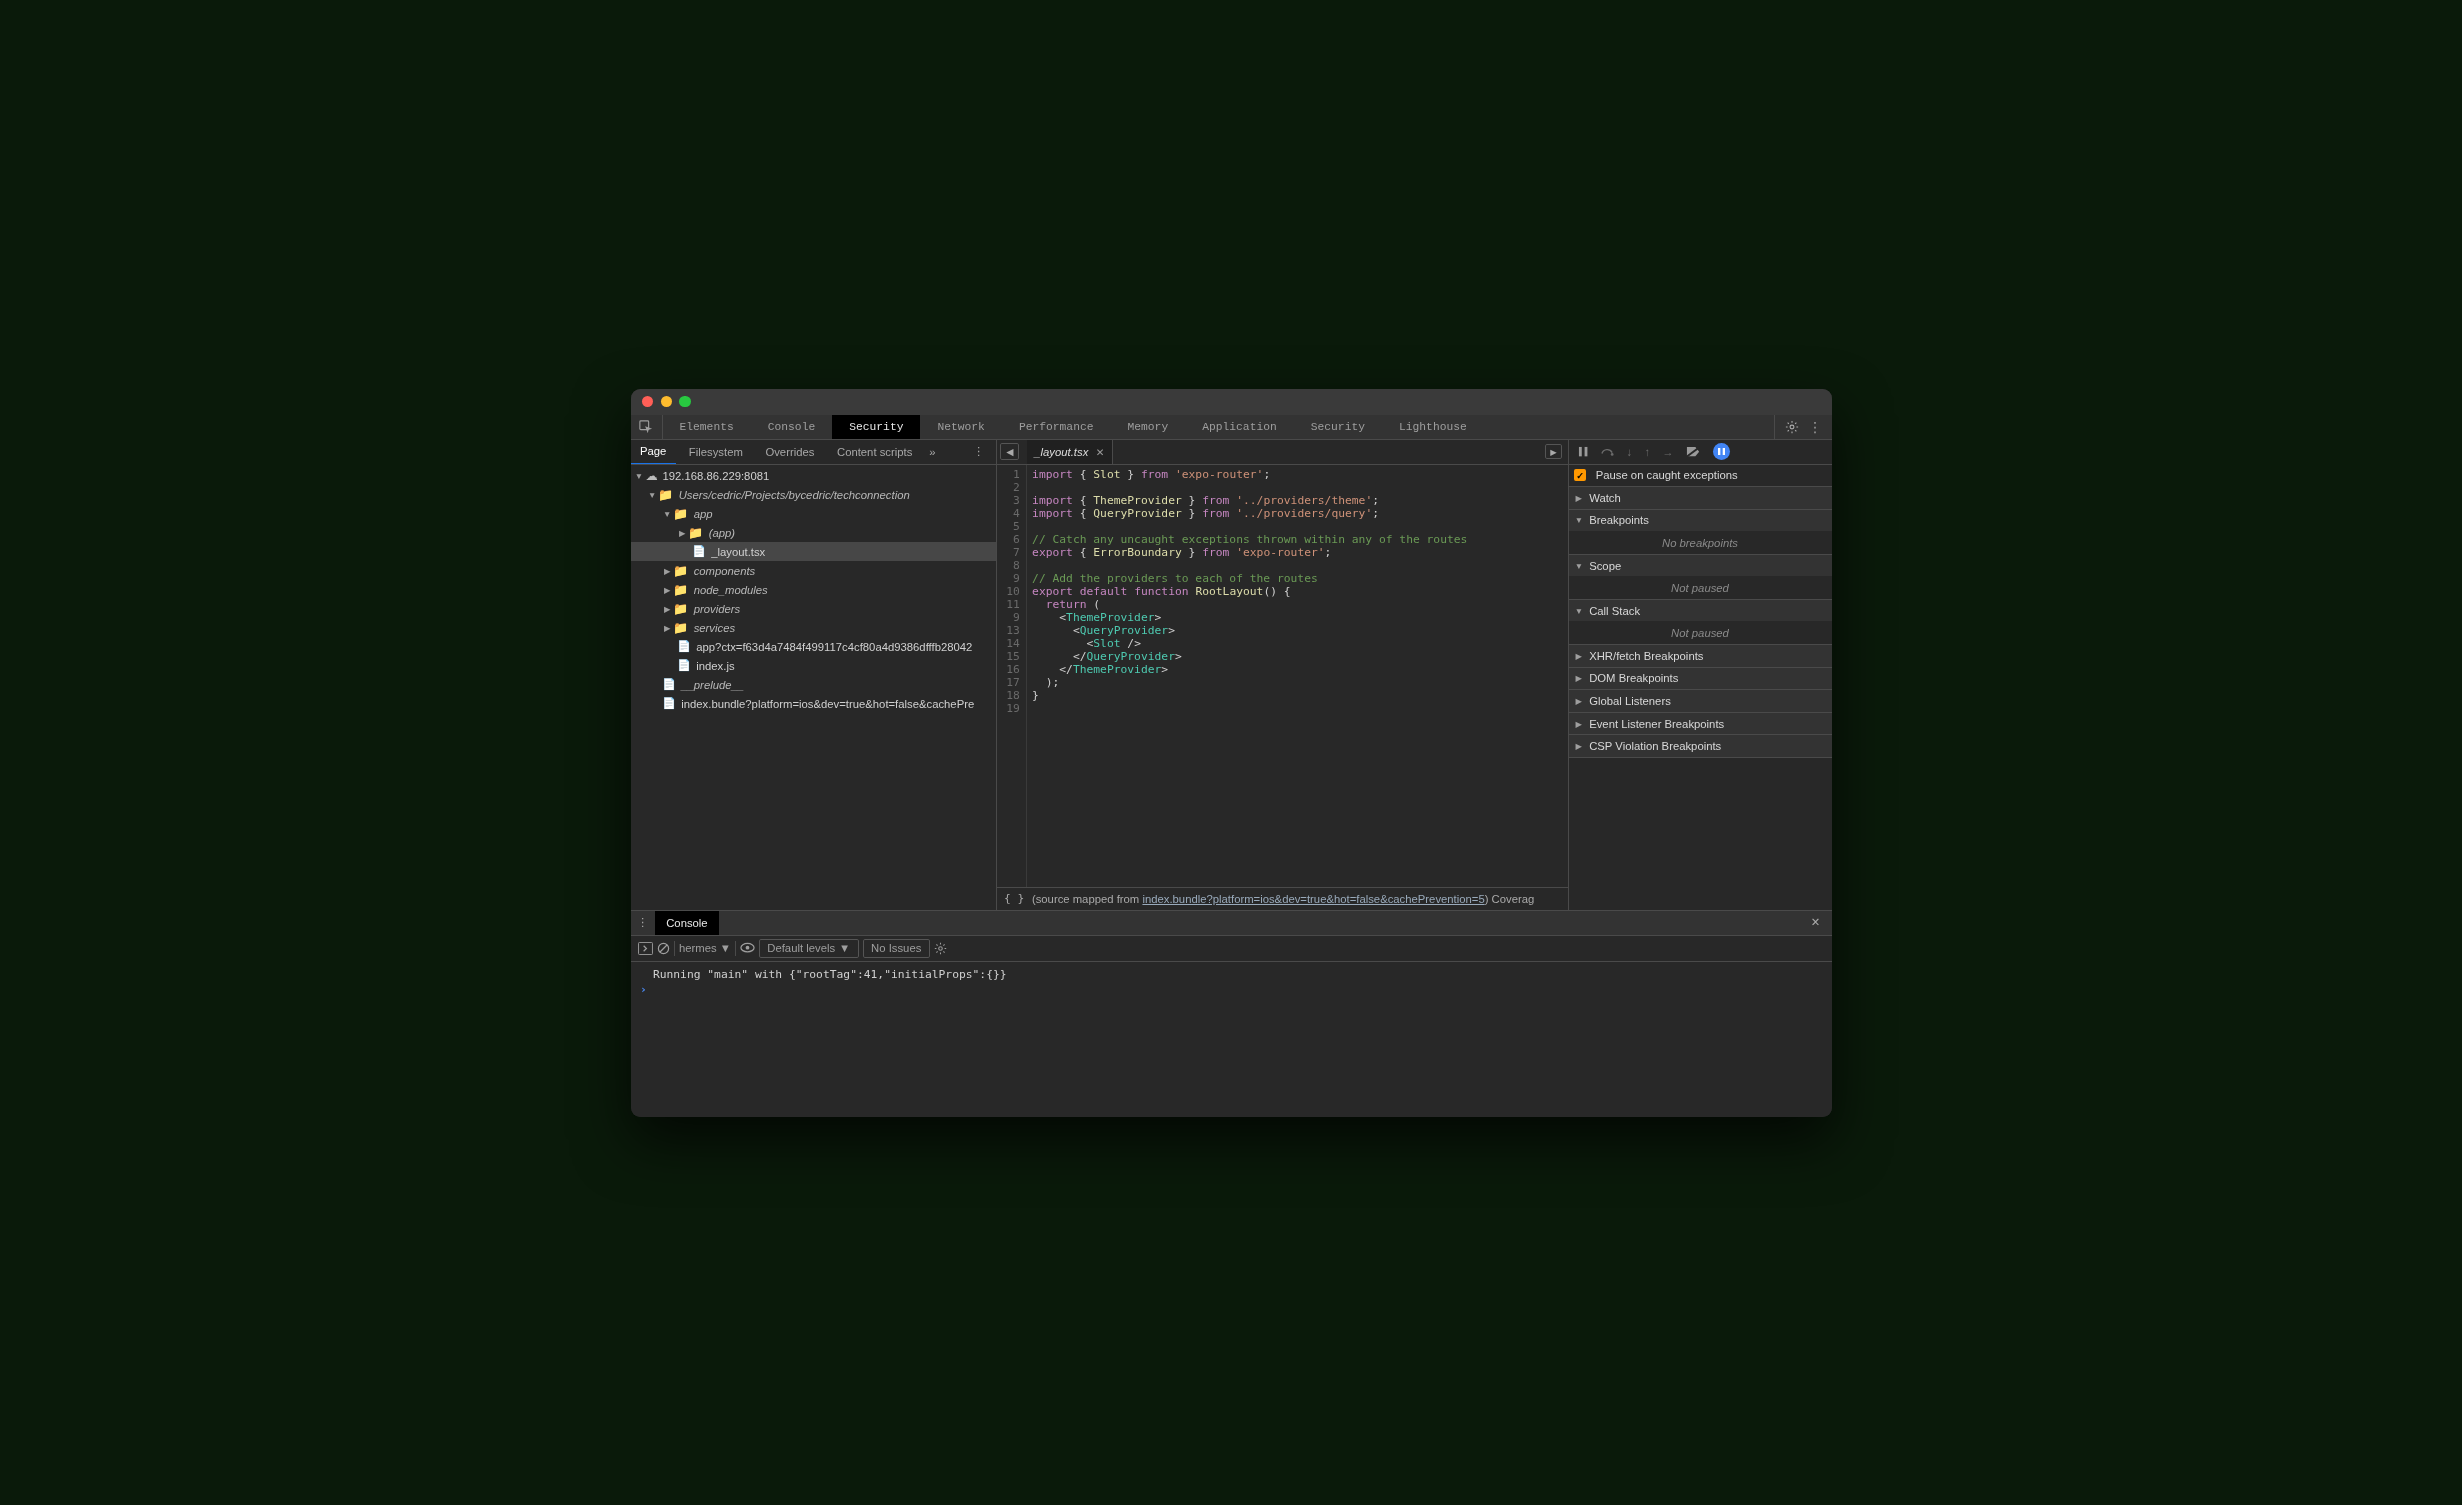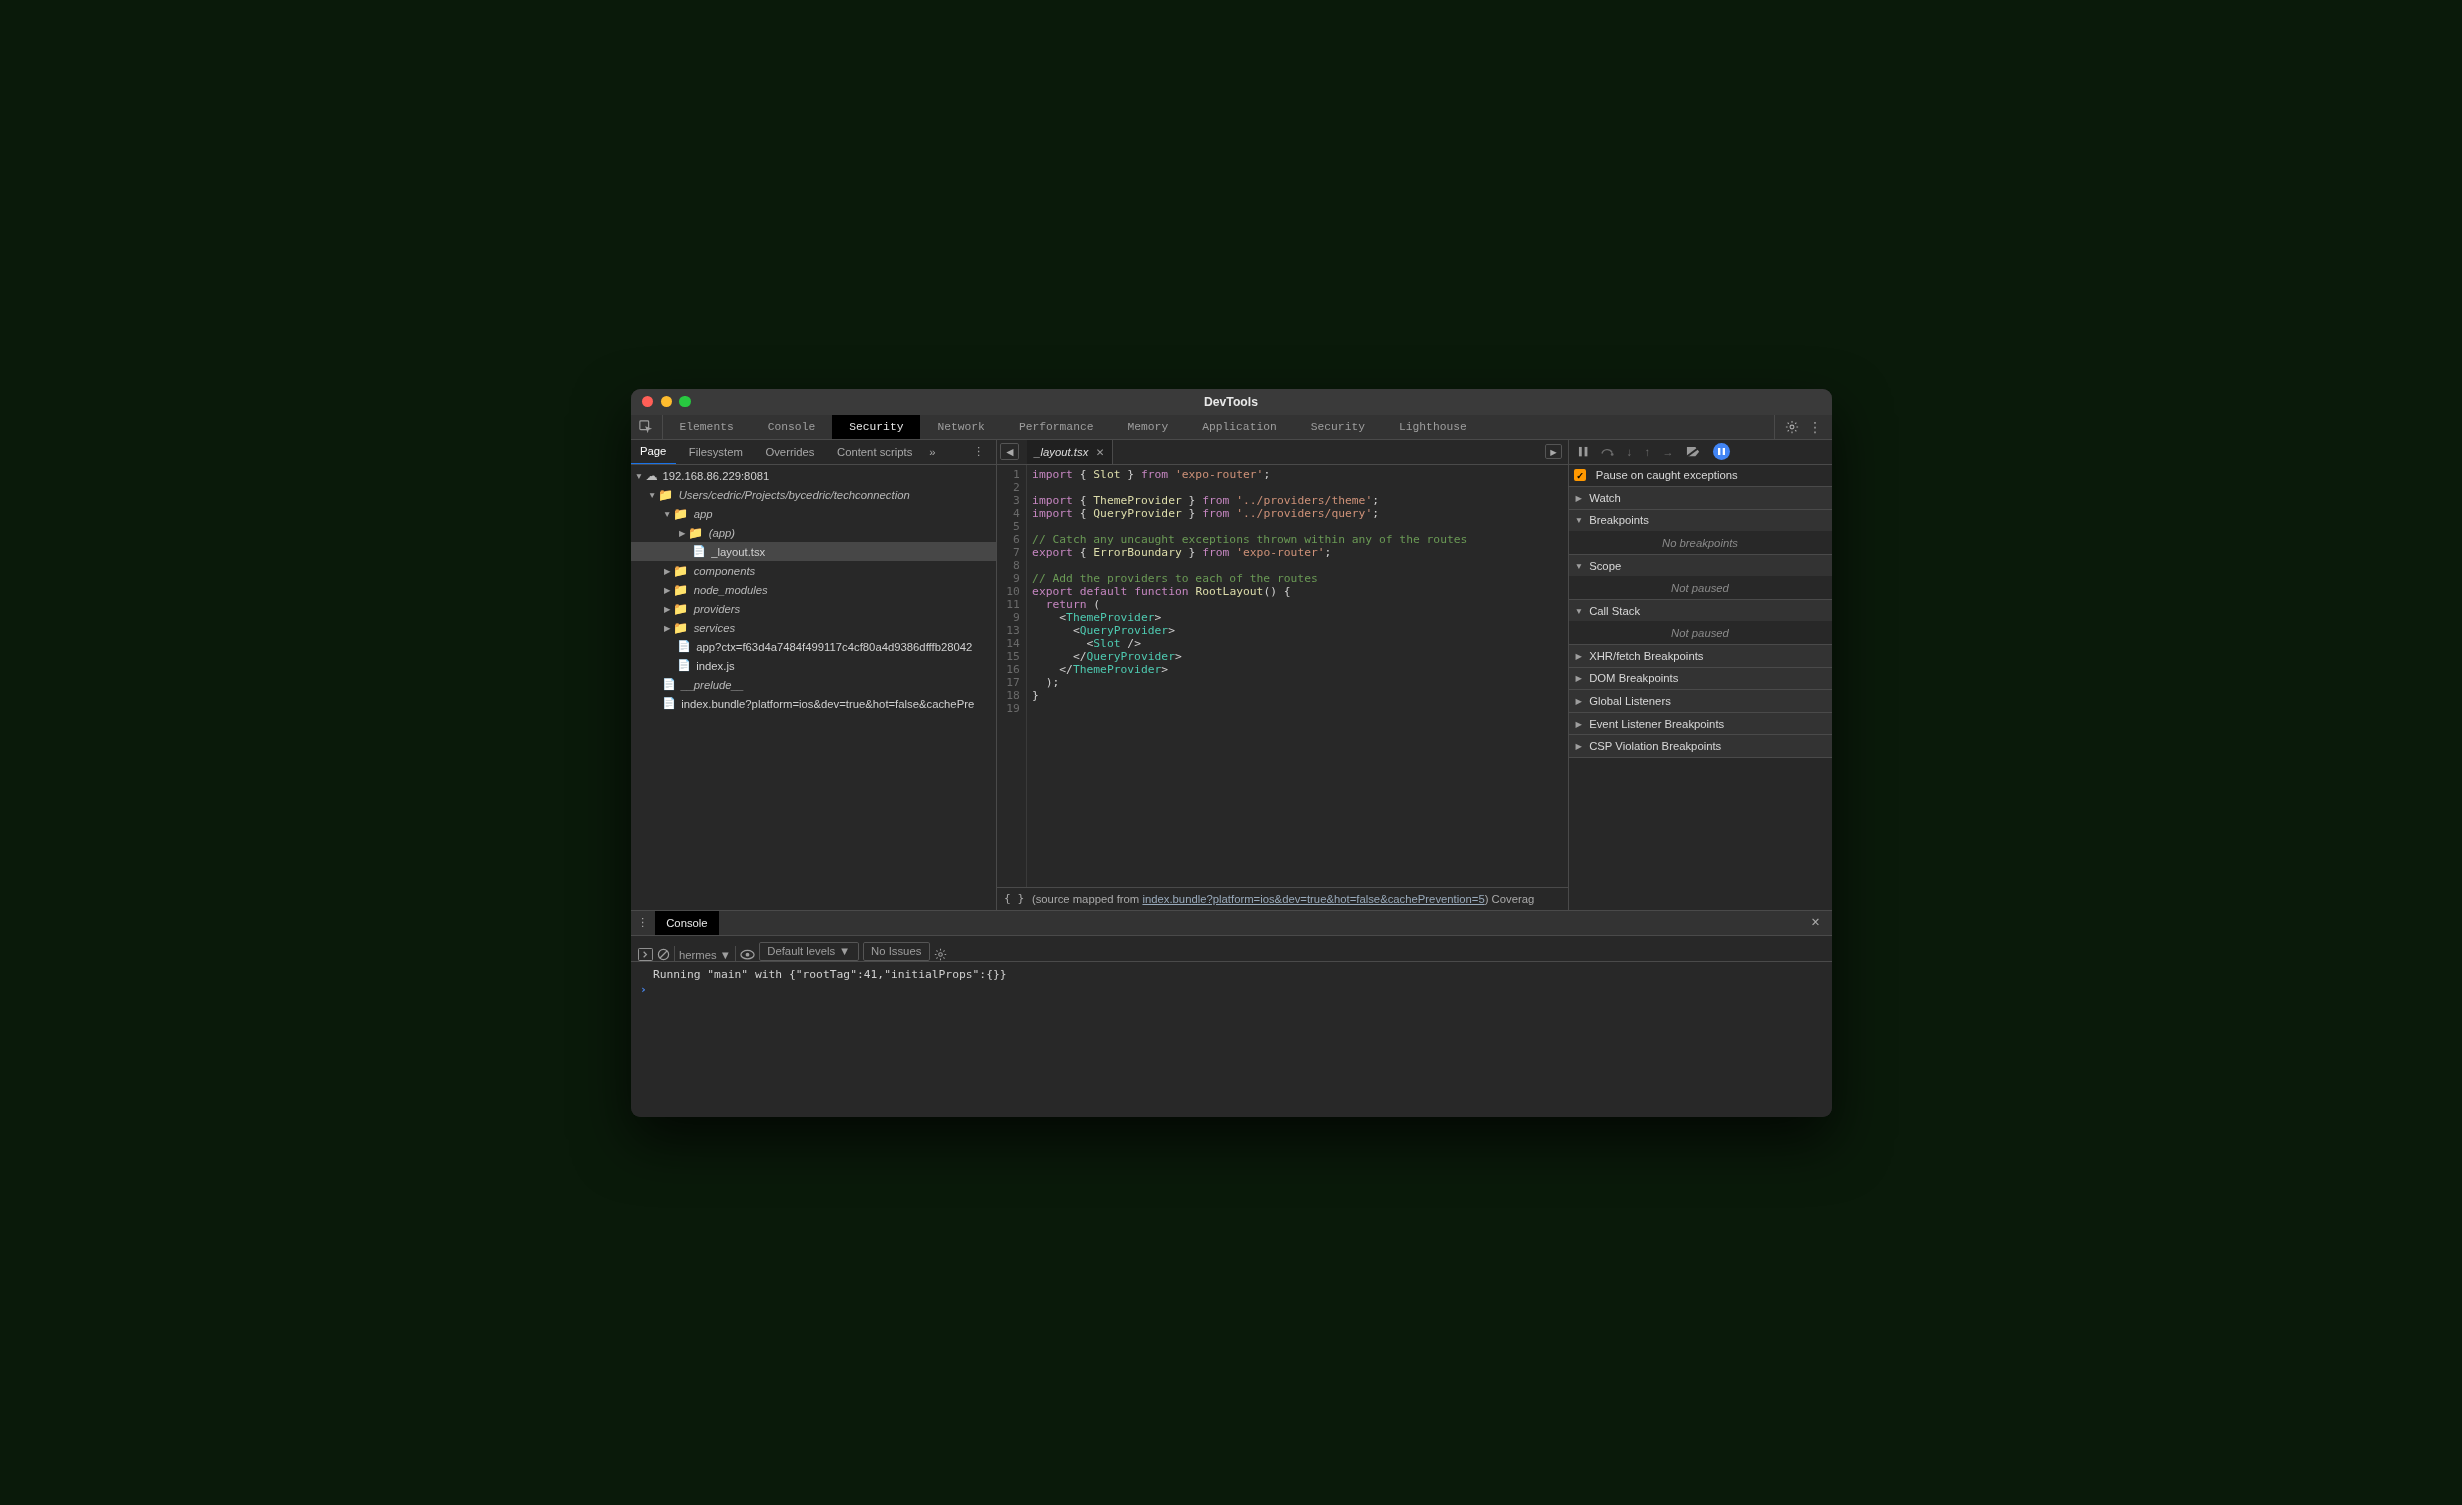--- a/index.html
+++ b/index.html
@@ -290,21 +290,21 @@
     height: 100%;
     display:flex;align-items:center;
     background:#000; color:#e8e8e8;
   }
   .drawer-tabs .fill { flex:1; }
   .drawer-tabs .x { padding:0 11.3px; color:#aaa;}
   .console-toolbar {
     height: 26px;
     border-bottom: 0.9px solid #4a4a4a;
     display: flex;
-    align-items: flex-end;
+    align-items: center;
     gap: 4px;
     padding: 0 7.5px;
     color: #9e9e9e;
   }
   .console-toolbar .sep { width:0.9px; height:15px; background:#4a4a4a; }
   .filter-input {
     flex: 1;
     height: 19px;
     background: #1e1e1e;
     border: 0.9px solid #444;
@@ -335,21 +335,20 @@
 <body>
 
 <div class="window">
 
   <div class="titlebar">
     <div class="traffic-lights">
       <div class="dot red"></div>
       <div class="dot yellow"></div>
       <div class="dot green"></div>
     </div>
-    <div class="titlebar-title">DevTools</div>
   </div>
 
   <div class="main-tabs">
     <div class="inspect-icon">
       <svg width="14" height="14" viewBox="0 0 16 16">
           <rect x="1" y="1" width="10" height="10" fill="none" stroke="#9e9e9e" stroke-width="1.3" rx="1"></rect>
           <path d="M7 7 L15 10 L11 11 L10 15 Z" fill="#9e9e9e"></path>
         </svg>
     </div>
     <div class="tab">Elements</div>

